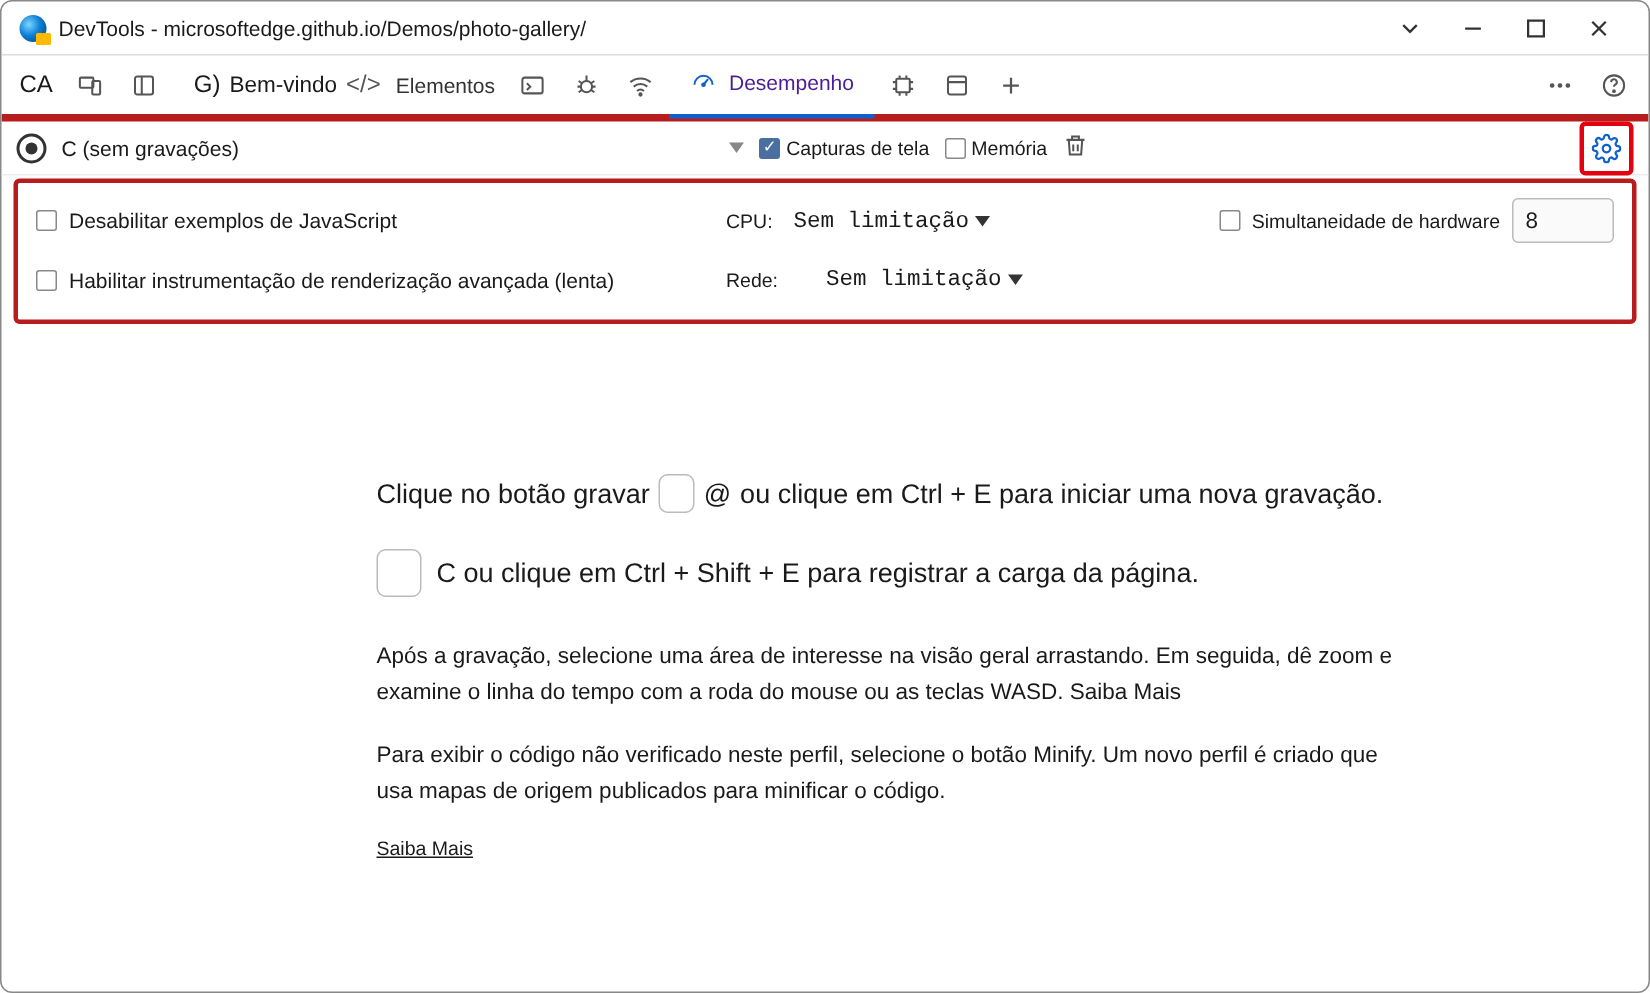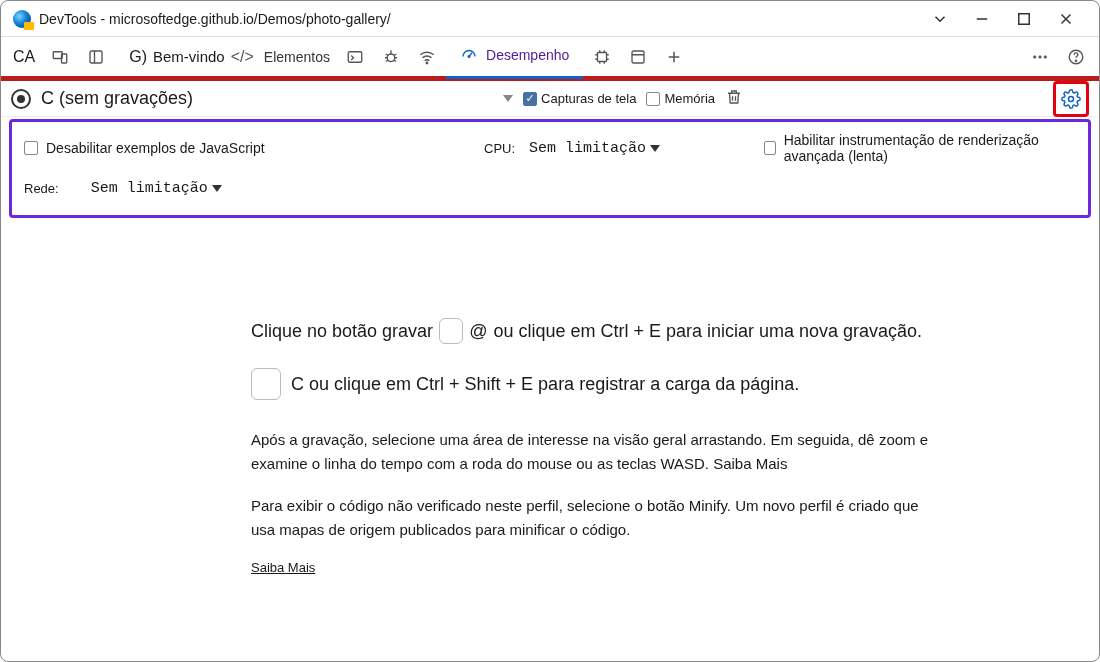--- a/index.html
+++ b/index.html
@@ -24,33 +24,33 @@
   .tabstrip .sep { width: 6px; }
   .tabstrip .tab { display: flex; align-items: center; gap: 8px; padding: 6px 14px; font-size: 14px; border-bottom: 3px solid transparent; height: 44px; }
   .tabstrip .tab.active { color: #4c1d95; border-bottom-color: #0f62c9; }
   .tabstrip .tab.active svg { stroke: #0f62c9; }
   .right-icons { margin-left: auto; display: flex; align-items: center; gap: 2px; }
 
   
   .perfheader { display: flex; align-items: center; height: 36px; padding: 0 10px; gap: 10px; border-bottom: 1px solid #eee; }
   .recordbtn { width: 20px; height: 20px; border: 2px solid #333; border-radius: 50%; display: flex; align-items: center; justify-content: center; }
   .recordbtn::after { content: ""; width: 8px; height: 8px; background: #333; border-radius: 50%; }
-  .perfheader .label { font-size: 18px; }
+  .perfheader .label { font-size: 14px; }
   .tri { width: 0; height: 0; border-left: 5px solid transparent; border-right: 5px solid transparent; border-top: 7px solid #888; }
   .chk { width: 14px; height: 14px; border: 1px solid #888; border-radius: 2px; display: inline-flex; align-items: center; justify-content: center; background: #fff; }
   .chk.checked { background: #4a6fa1; border-color: #4a6fa1; }
   .chk.checked::after { content: "✓"; color: #fff; font-size: 11px; line-height: 1; }
   .perfheader .chklabel { font-size: 13px; display: flex; align-items: center; gap: 4px; }
   .trash svg { stroke: #555; }
   .gearbox { border: 3px solid #e3000f; border-radius: 4px; padding: 2px; margin-left: auto; }
   .gear svg { stroke: #0f62c9; }
   .gear { width: 26px; height: 26px; display: flex; align-items: center; justify-content: center; }
 
   
-  .settings { border: 3px solid #6d28d9; border-radius: 4px; padding: 10px 12px 16px; margin: 2px 8px 0; display: grid; grid-template-columns: 460px 280px 1fr; row-gap: 14px; align-items: center; }
+  .settings { border: 3px solid #b91c1c; border-radius: 4px; padding: 10px 12px 16px; margin: 2px 8px 0; display: grid; grid-template-columns: 460px 280px 1fr; row-gap: 14px; align-items: center; }
   .settings .row { display: flex; align-items: center; gap: 8px; }
   .settings label { font-size: 14px; }
   .selectish { display: inline-flex; align-items: center; gap: 4px; padding: 2px 6px; font-size: 15px; border-radius: 3px; font-family: Liberation Mono, monospace; }
   .selectish .tri { border-top-color: #333; }
   .inputish { width: 68px; height: 30px; border: 1px solid #bbb; border-radius: 4px; padding: 0 8px; font-size: 15px; display: flex; align-items: center; background: #fafafa; }
   .rightcol { display: flex; align-items: center; gap: 8px; justify-content: flex-end; }
 
   
   .content { padding: 100px 60px 0 250px; }
   .line1 { font-size: 18px; display: flex; align-items: center; flex-wrap: wrap; gap: 6px; margin-bottom: 24px; }
@@ -236,20 +236,27 @@
   </div>
 
   <div class="row">
     <span>CPU:</span>
     <span class="selectish">
       <span>Sem limitação</span>
       <span class="tri"></span>
     </span>
   </div>
 
+  <div class="rightcol">
+    <span class="chk"></span>
+    <span>Simultaneidade de hardware</span>
+    <span class="inputish">
+      <span>8</span>
+    </span>
+  </div>
 
   <div class="row">
     <span class="chk"></span>
     <label>Habilitar instrumentação de renderização avançada (lenta)</label>
   </div>
 
   <div class="row">
     <span>Rede:</span>
     <span style="width:10px;"></span>
     <span class="selectish">

